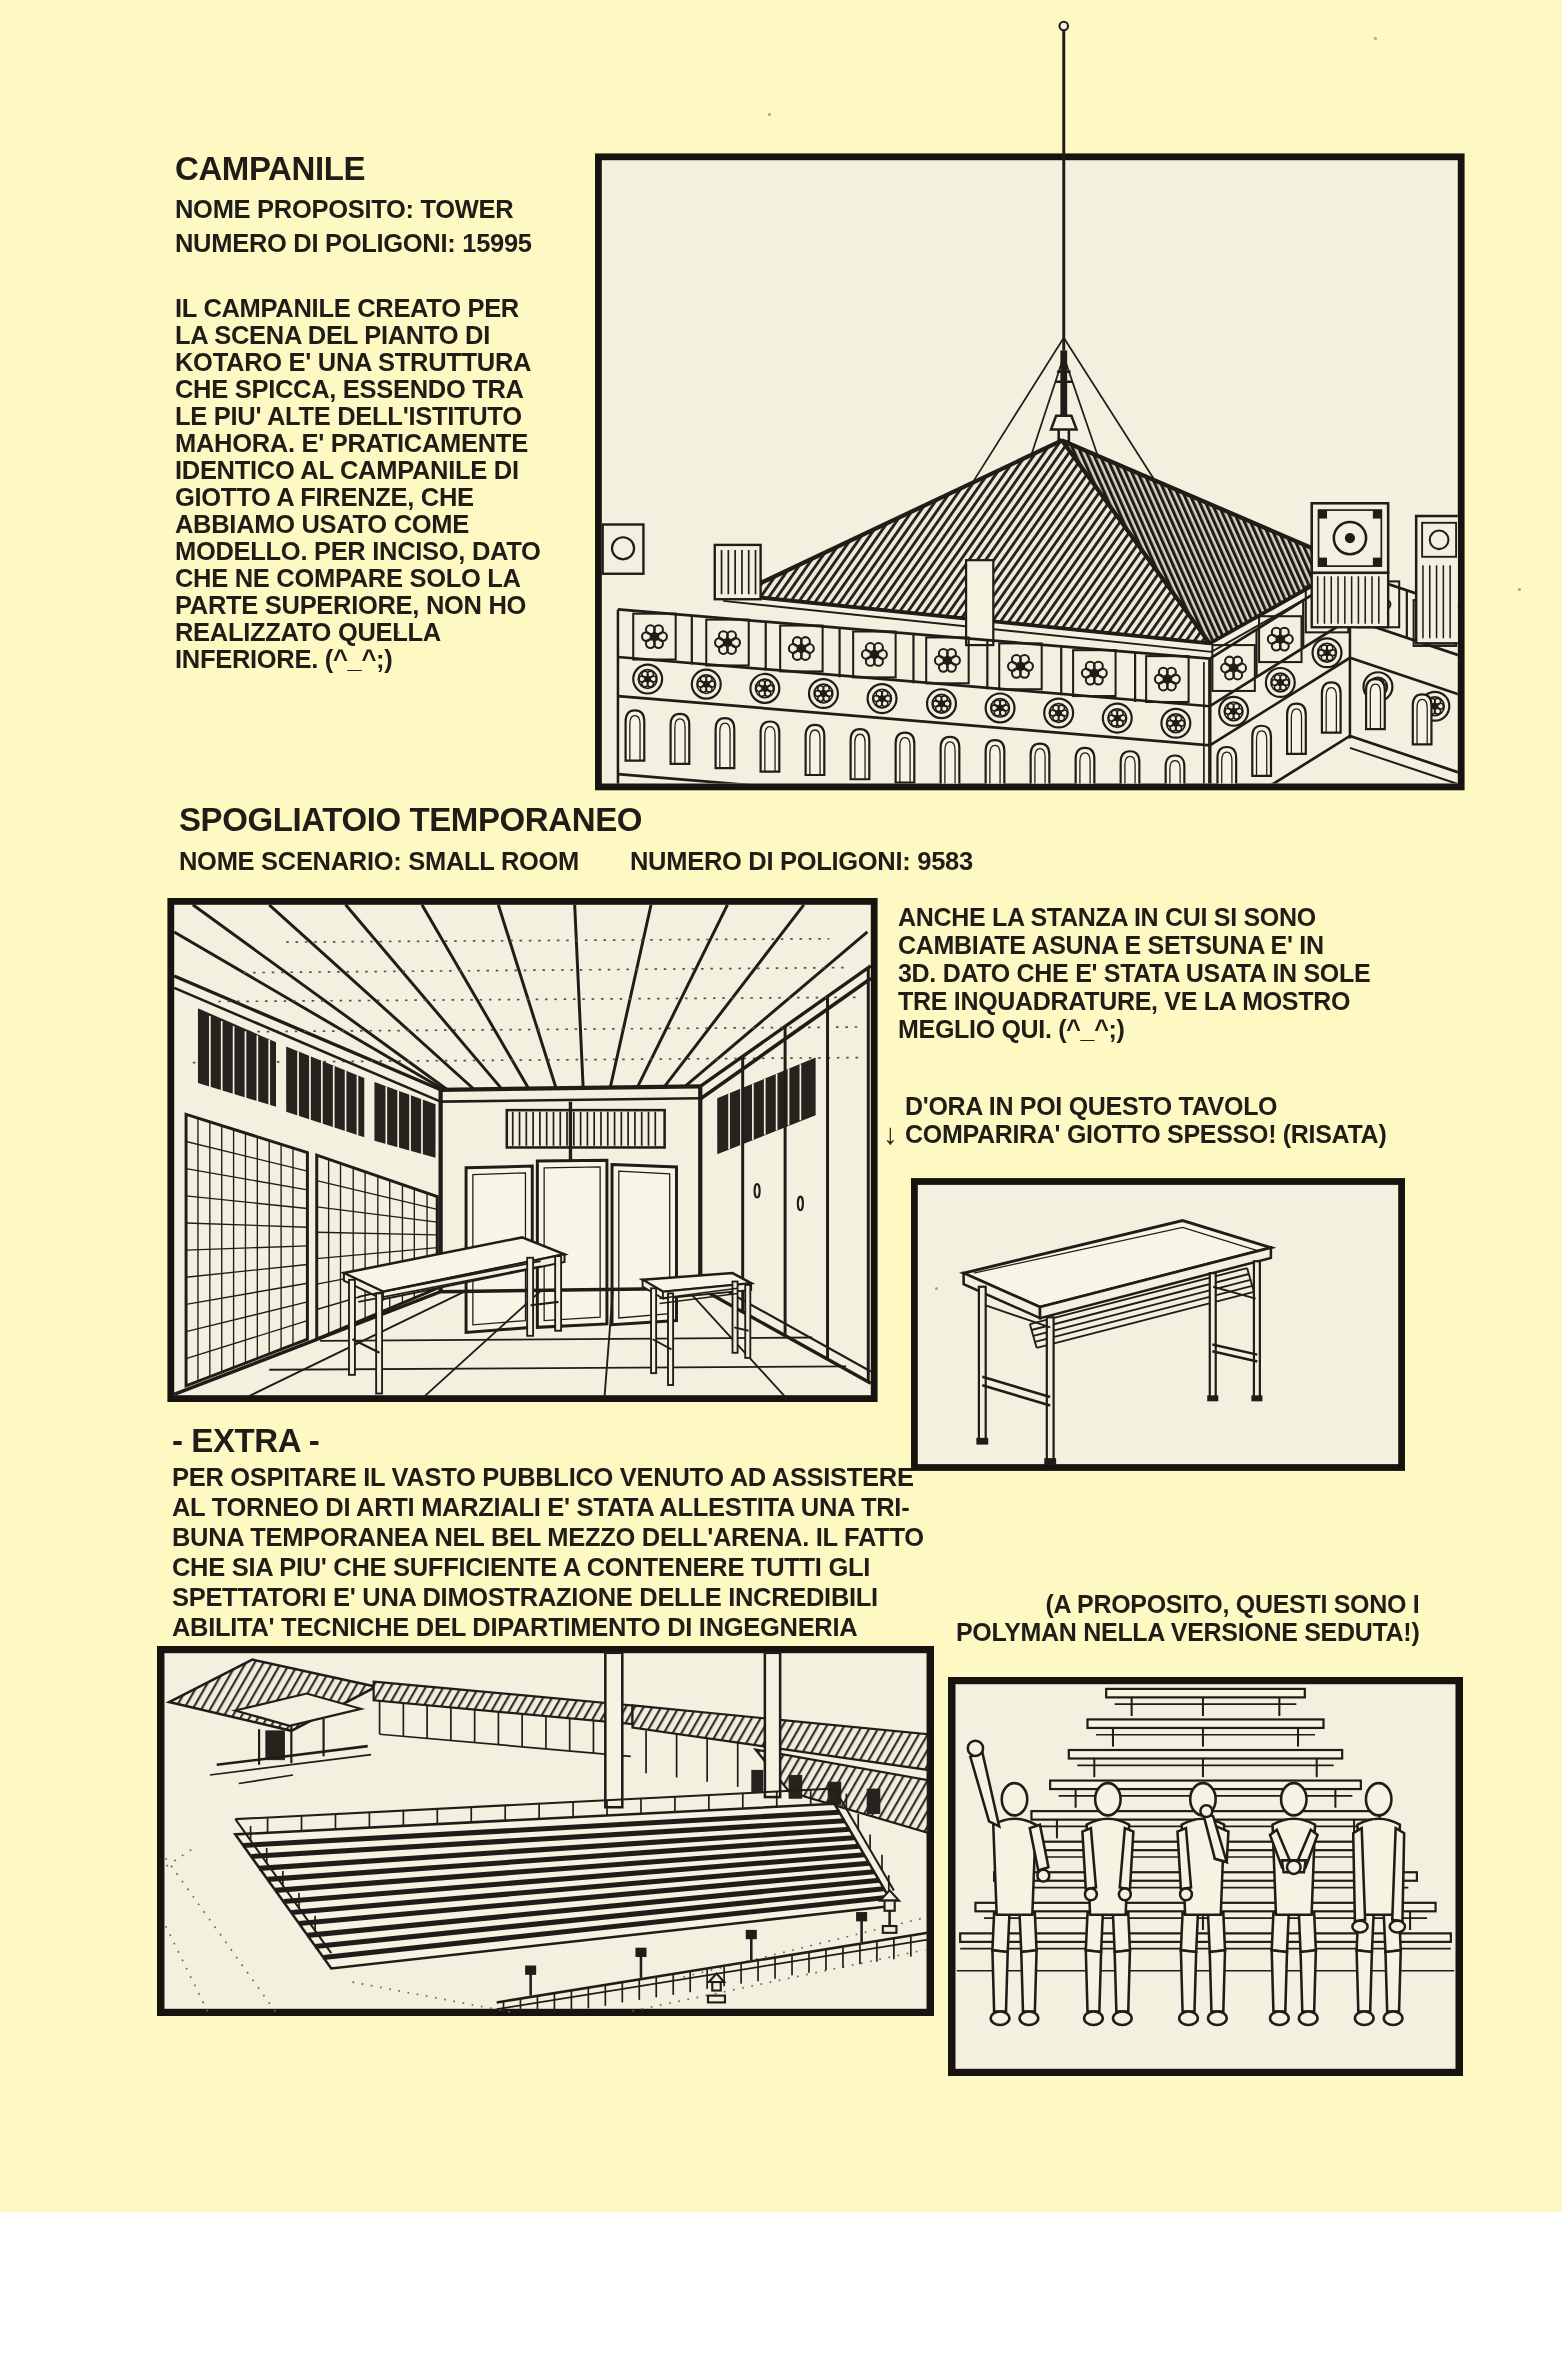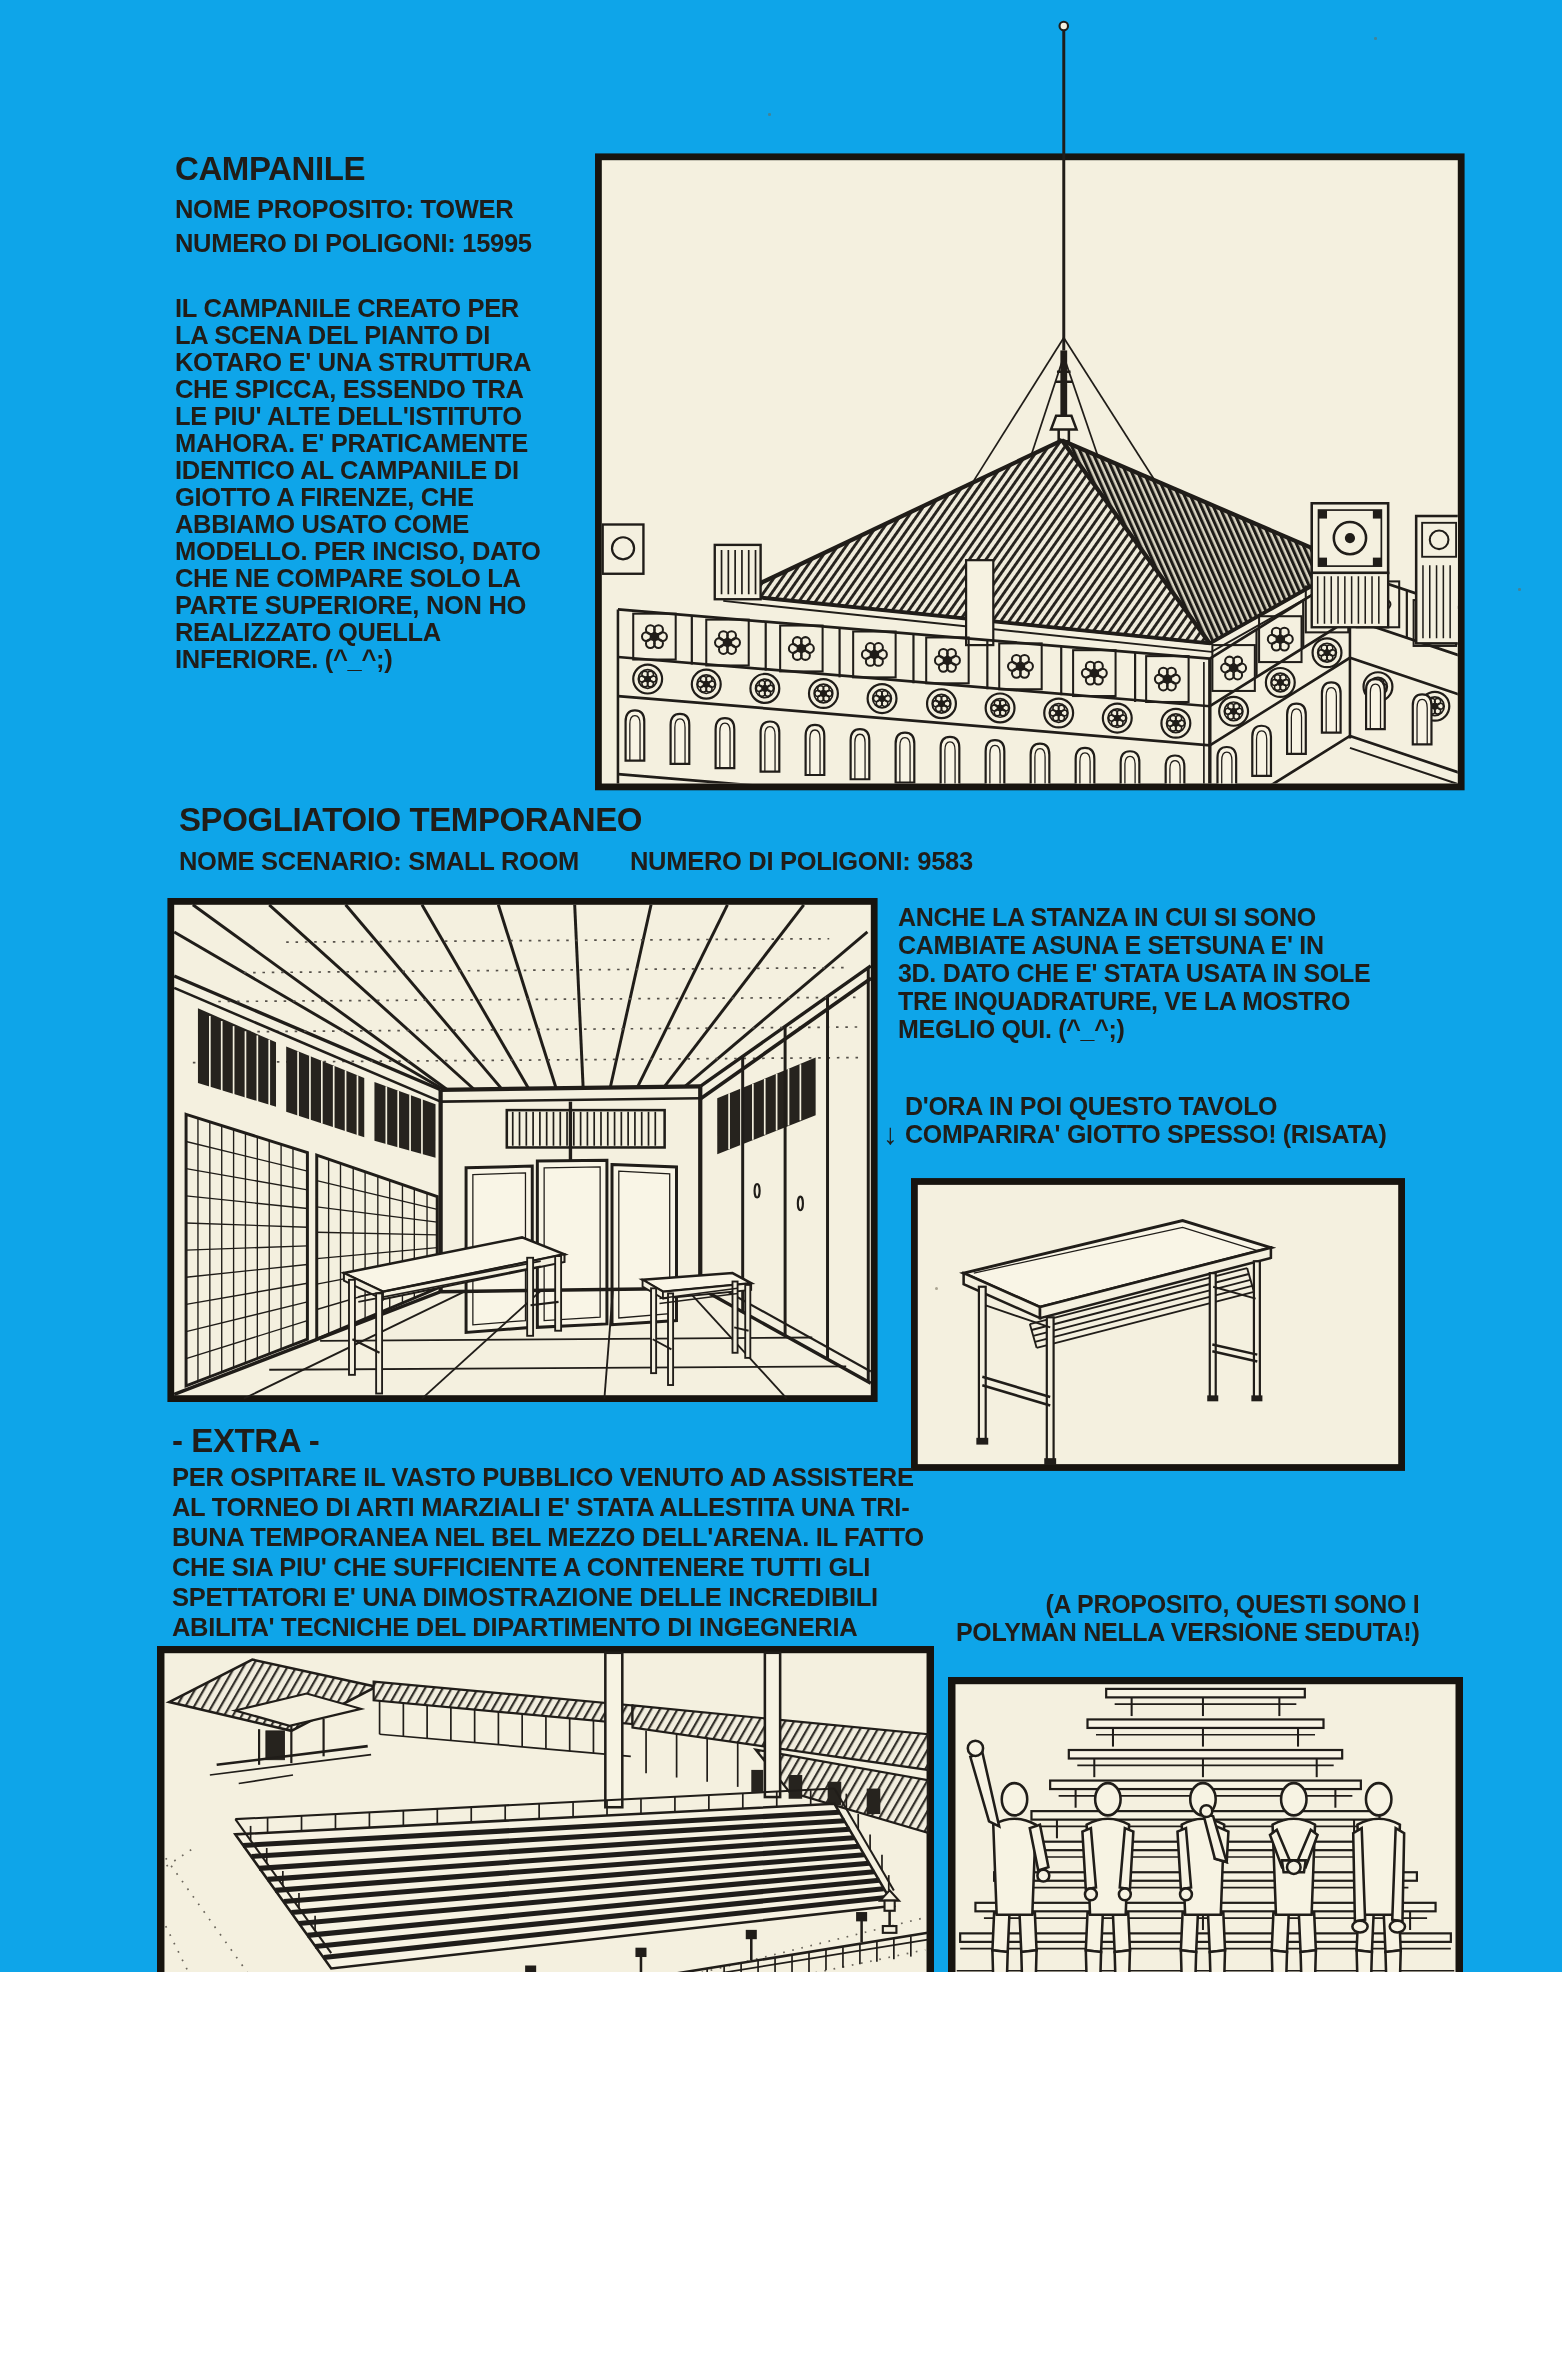--- a/index.html
+++ b/index.html
@@ -1,18 +1,18 @@
 <!DOCTYPE html>
 <html style="font-size:13.6px"><head>
 <meta charset="utf-8">
 <style>
   html,body{margin:0;padding:0;}
   .page{
-    position:relative; width:1562px; height:1972px;
-    background:#0ea5e9;
+    position:relative; width:1562px; height:2212px;
+    background:#fef9c3;
     font-family:"Liberation Sans","DejaVu Sans",sans-serif;
     color:#201d19; overflow:hidden;
   }
   .txt{position:absolute; font-weight:bold; white-space:pre-line; letter-spacing:-0.3px;}
   .h1{font-size:33px; line-height:36px; letter-spacing:-0.4px;}
   .meta{font-size:25.5px; line-height:34px;}
   .body{font-size:25.5px; line-height:27px;}
   .body-tight{font-size:25.5px; line-height:30px;}
   .note{font-size:25px; line-height:28px;}
   .fig{position:absolute;}

